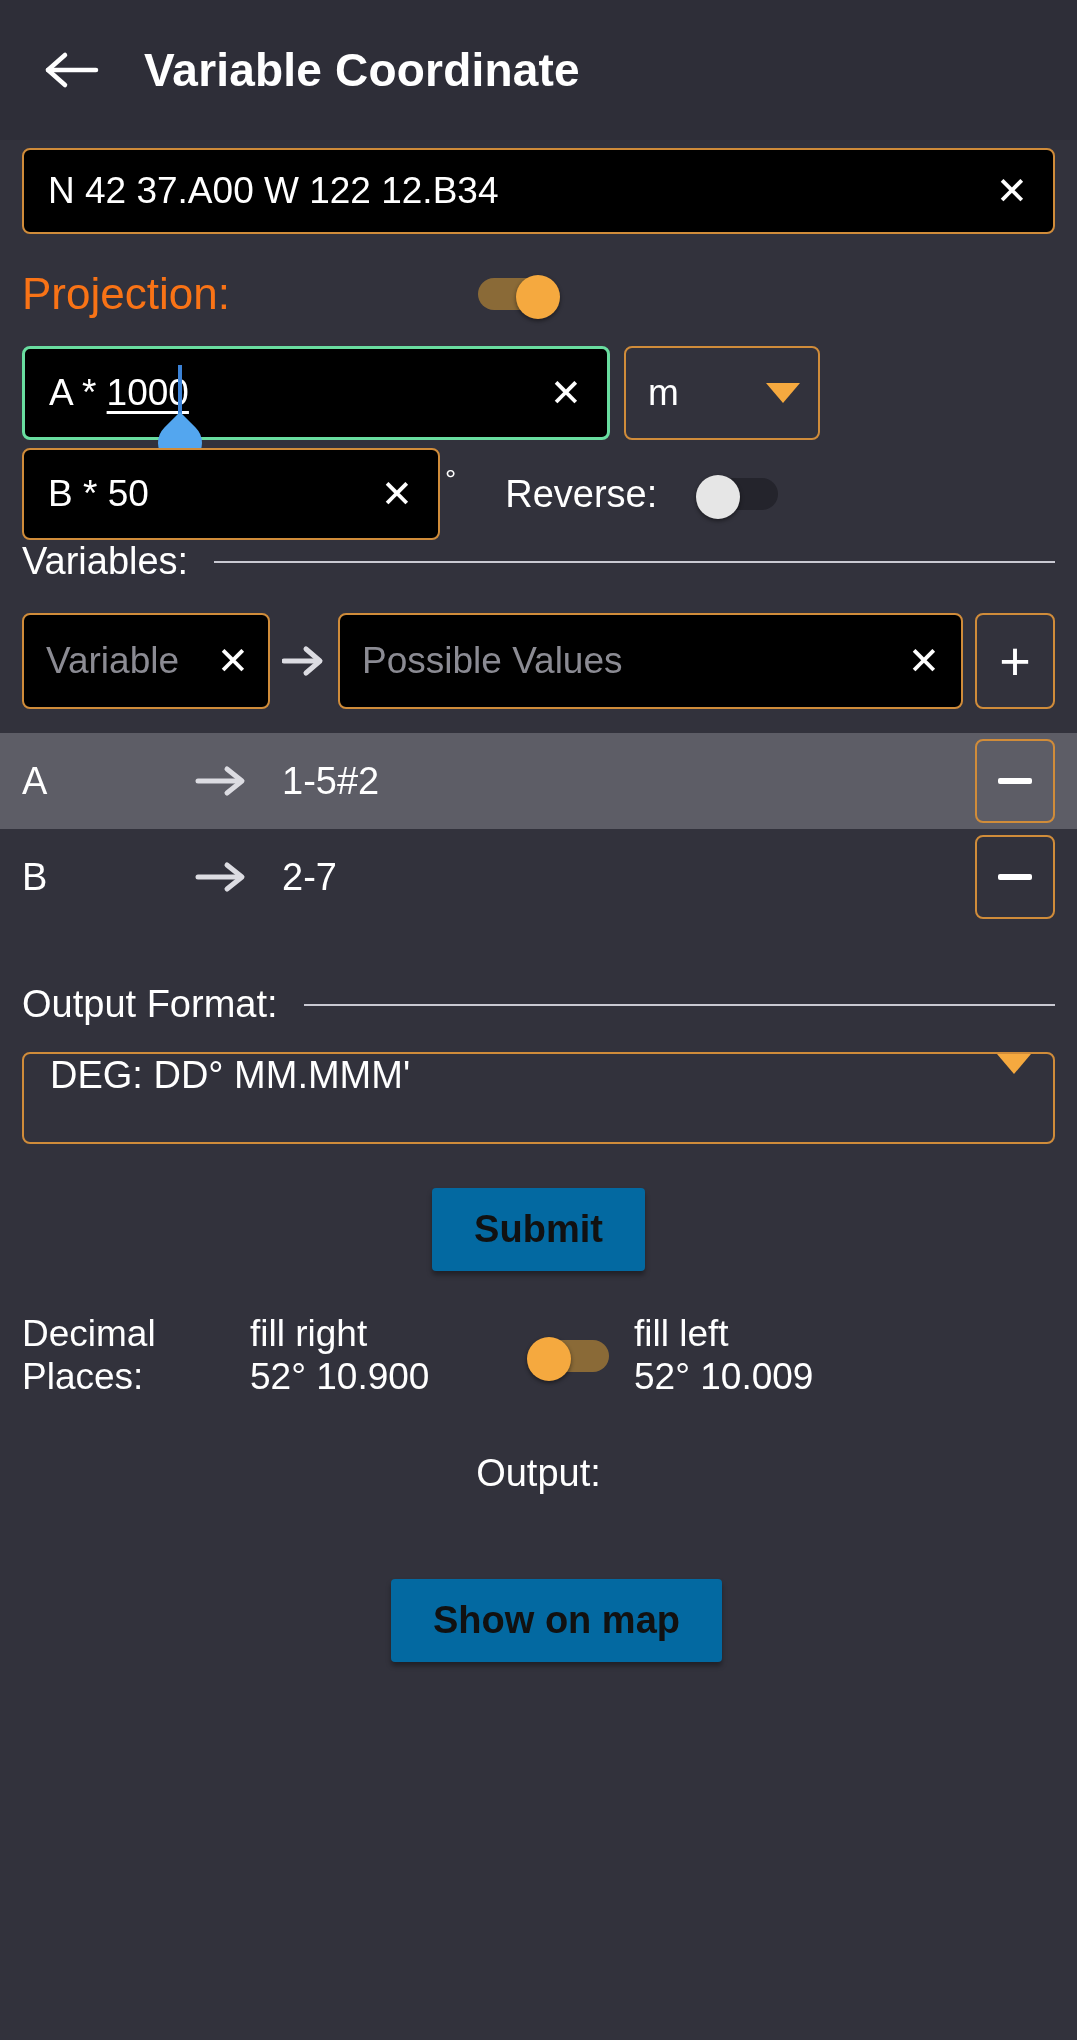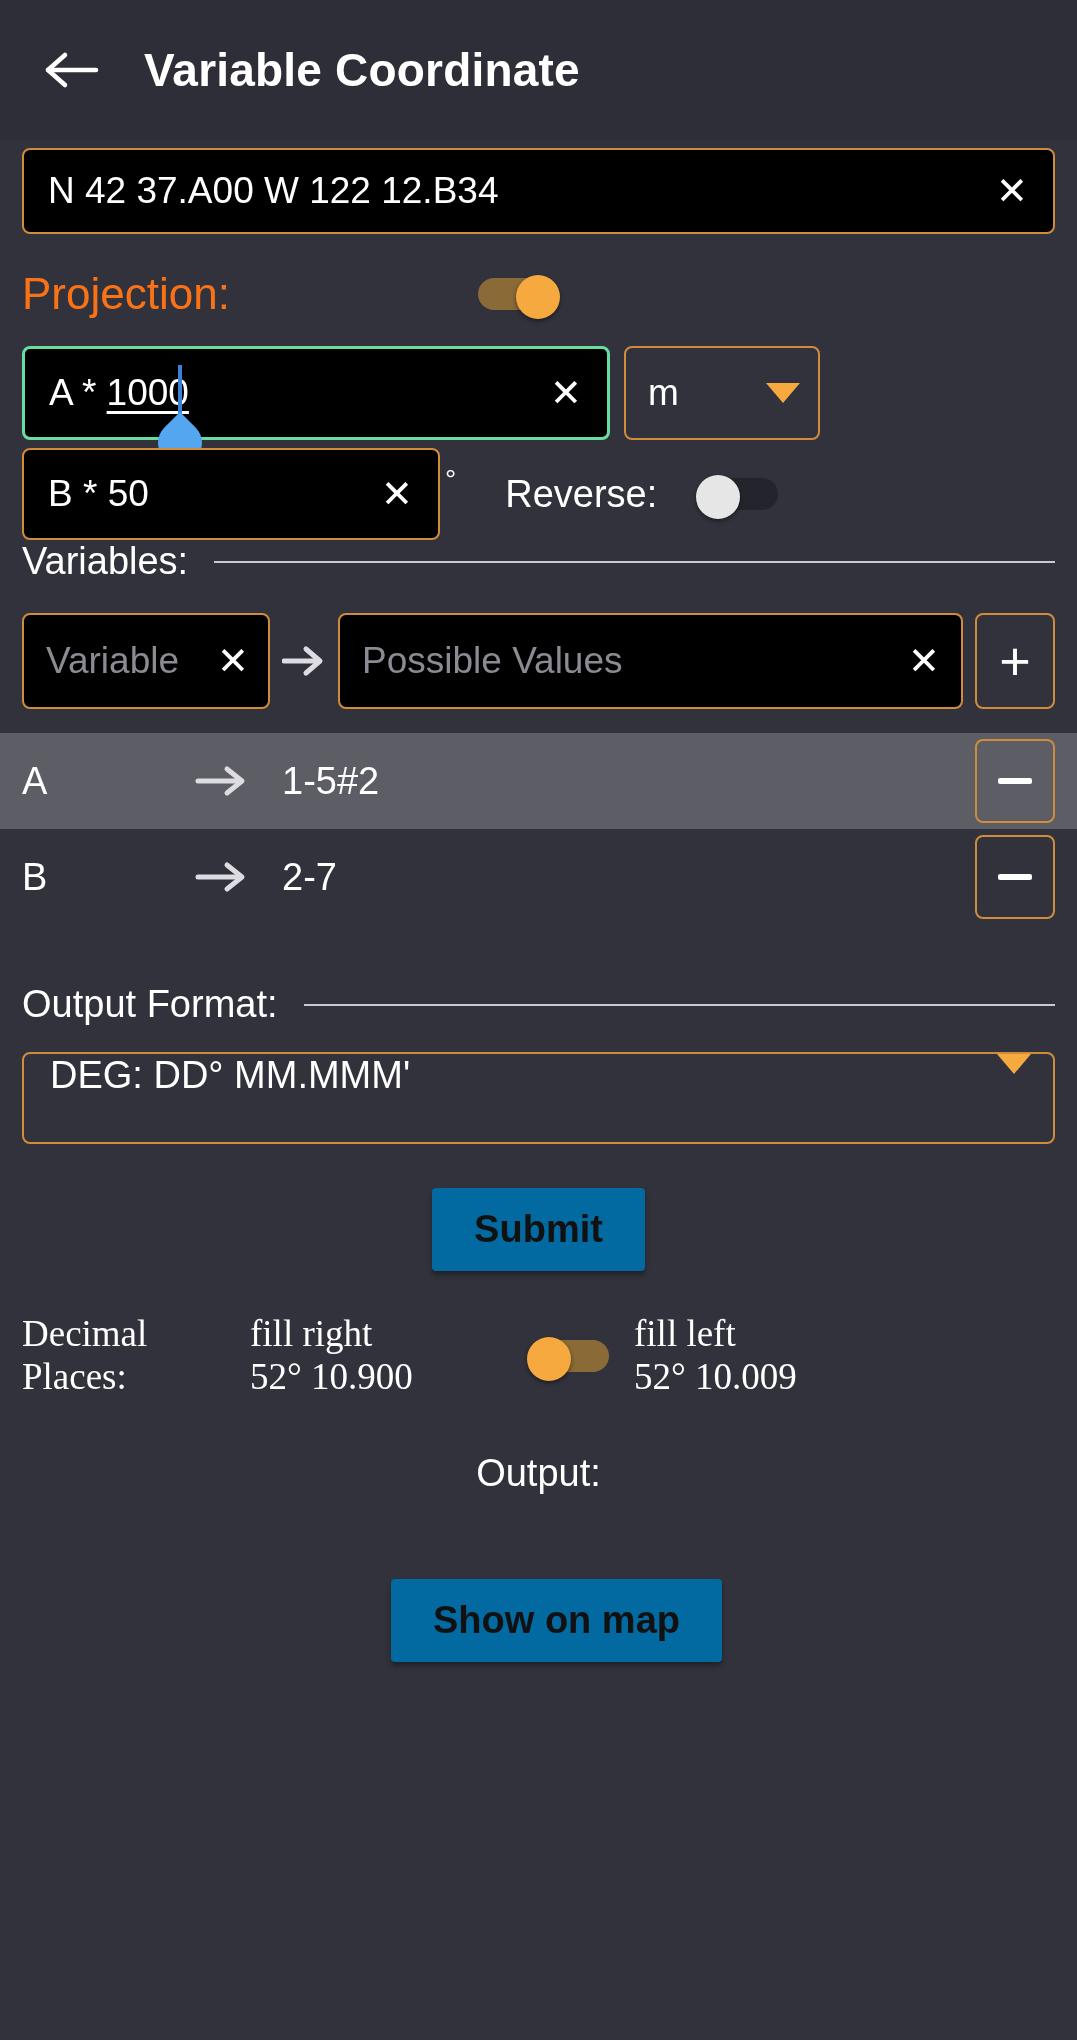--- a/index.html
+++ b/index.html
@@ -279,21 +279,20 @@
     box-shadow: 0 4px 5px rgba(0,0,0,.35);
     font-weight: bold;
   }
 
   
   .dec-row {
     display: flex;
     align-items: center;
     padding: 0 22px;
     margin-top: 42px;
-    font-family: Liberation Serif, serif;
   }
   .dec-label { flex: 0 0 228px; font-size: 37px; line-height: 1.15; }
   .dec-col { flex: 0 0 256px; font-size: 37px; line-height: 1.15; }
   .dec-col.right-col { flex: 0 0 auto; }
   .dec-toggle-wrap { flex: 0 0 128px; display: flex; justify-content: center; }
 
   
   .out-head { margin-top: 54px; flex-direction: column; }
   .map-wrap { display: flex; justify-content: center; margin-top: 56px; padding-left: 36px; }
 </style>

